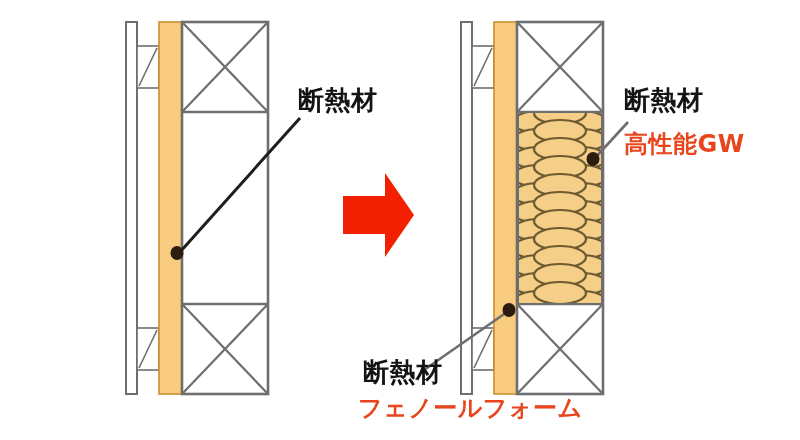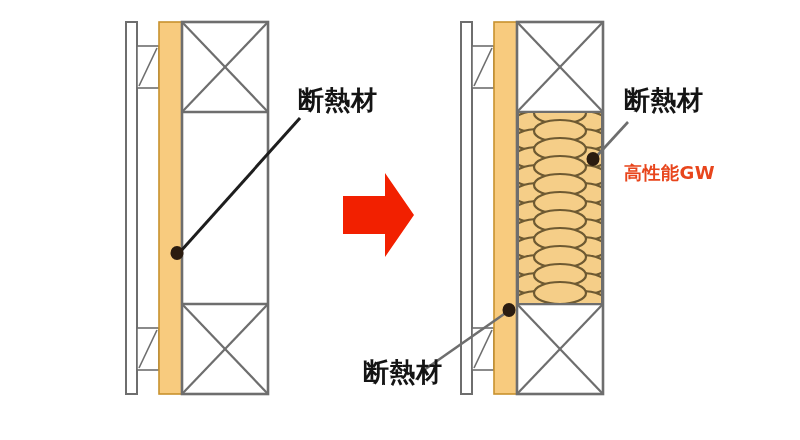--- a/index.html
+++ b/index.html
@@ -32,23 +32,22 @@
     font-weight: 700;
     letter-spacing: 0.5px;
   }
   .lbl-black {
     color: #141414;
     font-size: 26px;
     line-height: 24px;
   }
   .lbl-red {
     color: #E8451C;
-    font-size: 18px;
+    font-size: 24px;
     line-height: 25px;
-    margin-top: 28px;
   }
   #label-left-top      { left: 298px; top: 88px; }
   #label-right-top     { left: 624px; top: 88px; }
   #label-right-top-sub { left: 624px; top: 132px; }
   #label-bottom        { left: 363px; top: 360px; }
   #label-bottom-sub    { left: 358px; top: 396px; }
 </style>
 </head>
 <body>
 
@@ -203,14 +202,15 @@
   </svg>
 
   <div class="lbl lbl-black" id="label-left-top">断熱材</div>
 
   <div class="lbl lbl-black" id="label-right-top">断熱材</div>
 
   <div class="lbl lbl-red" id="label-right-top-sub">高性能GW</div>
 
   <div class="lbl lbl-black" id="label-bottom">断熱材</div>
 
+  <div class="lbl lbl-red" id="label-bottom-sub">フェノールフォーム</div>
 
 </div>
 
 </body></html>

